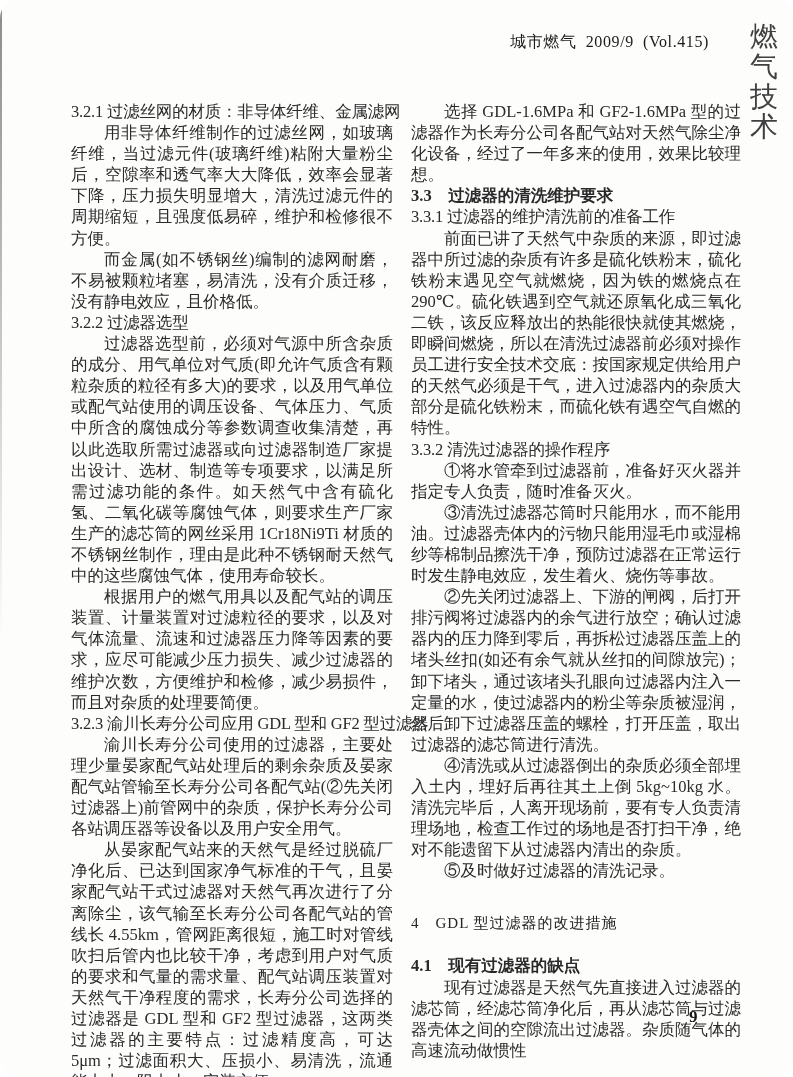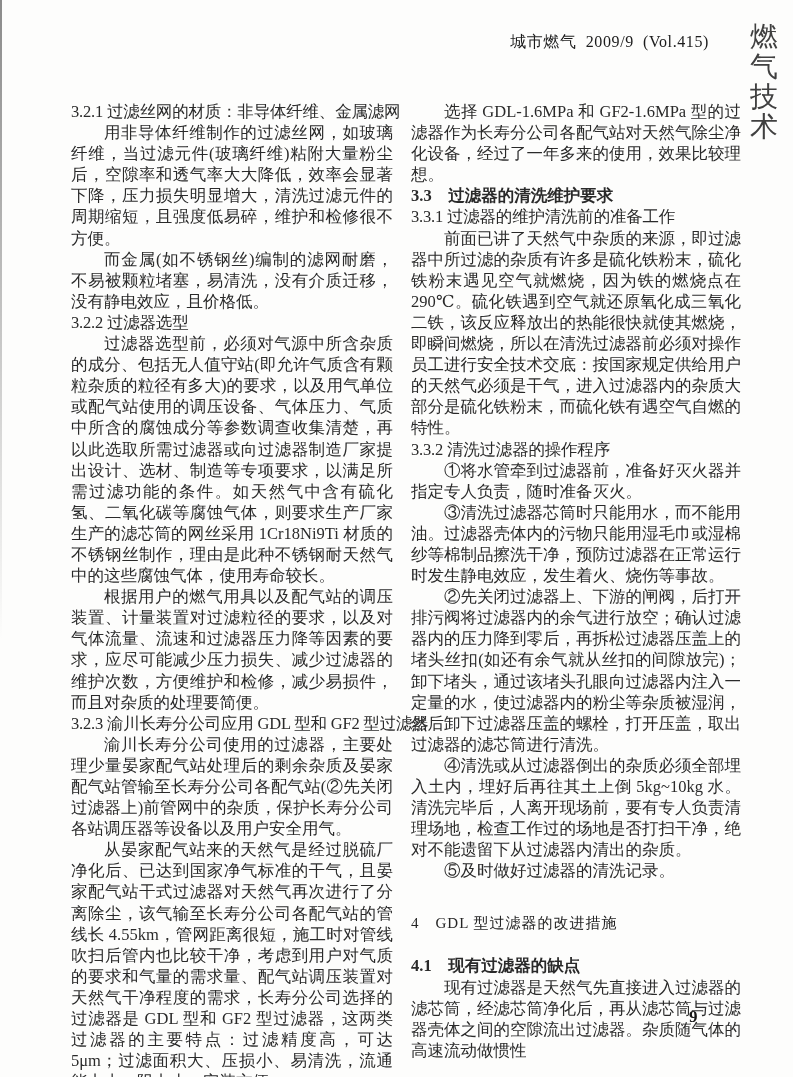--- a/index.html
+++ b/index.html
@@ -4,20 +4,21 @@
 <style>
   html, body { margin: 0; padding: 0; background: #ffffff; }
   .page {
     position: relative;
     width: 793px;
     height: 1077px;
     background: #fdfdfc;
     overflow: hidden;
     font-family: "Liberation Serif", "DejaVu Serif", serif;
     color: #2a2a2a;
+    border-radius: 18px;
   }
   .scan-edge {
     position: absolute;
     left: 0; top: 0;
     width: 2px; height: 640px;
     background: linear-gradient(to bottom, rgba(45,45,45,0.55), rgba(45,45,45,0));
   }
   .journal-header {
     position: absolute;
     top: 32px;
@@ -107,21 +108,21 @@
       <div class="sidebar-char">技</div>
       <div class="sidebar-char">术</div>
     </div>
 
   <div class="content">
     <div class="col col-left" id="col-left">
         <div class="block subheading">3.2.1 过滤丝网的材质：非导体纤维、金属滤网</div>
         <div class="block para">用非导体纤维制作的过滤丝网，如玻璃纤维，当过滤元件(玻璃纤维)粘附大量粉尘后，空隙率和透气率大大降低，效率会显著下降，压力损失明显增大，清洗过滤元件的周期缩短，且强度低易碎，维护和检修很不方便。</div>
         <div class="block para">而金属(如不锈钢丝)编制的滤网耐磨，不易被颗粒堵塞，易清洗，没有介质迁移，没有静电效应，且价格低。</div>
         <div class="block subheading">3.2.2 过滤器选型</div>
-        <div class="block para">过滤器选型前，必须对气源中所含杂质的成分、包括无人值守站(即允许气质含有颗粒杂质的粒径有多大)的要求，以及用气单位或配气站使用的调压设备、气体压力、气质中所含的腐蚀成分等参数调查收集清楚，再以此选取所需过滤器或向过滤器制造厂家提出设计、选材、制造等专项要求，以满足所需过滤功能的条件。如天然气中含有硫化氢、二氧化碳等腐蚀气体，则要求生产厂家生产的滤芯筒的网丝采用 1Cr18Ni9Ti 材质的不锈钢丝制作，理由是此种不锈钢耐天然气中的这些腐蚀气体，使用寿命较长。</div>
+        <div class="block para">过滤器选型前，必须对气源中所含杂质的成分、用气单位对气质(即允许气质含有颗粒杂质的粒径有多大)的要求，以及用气单位或配气站使用的调压设备、气体压力、气质中所含的腐蚀成分等参数调查收集清楚，再以此选取所需过滤器或向过滤器制造厂家提出设计、选材、制造等专项要求，以满足所需过滤功能的条件。如天然气中含有硫化氢、二氧化碳等腐蚀气体，则要求生产厂家生产的滤芯筒的网丝采用 1Cr18Ni9Ti 材质的不锈钢丝制作，理由是此种不锈钢耐天然气中的这些腐蚀气体，使用寿命较长。</div>
         <div class="block para">根据用户的燃气用具以及配气站的调压装置、计量装置对过滤粒径的要求，以及对气体流量、流速和过滤器压力降等因素的要求，应尽可能减少压力损失、减少过滤器的维护次数，方便维护和检修，减少易损件，而且对杂质的处理要简便。</div>
         <div class="block subheading">3.2.3 渝川长寿分公司应用 GDL 型和 GF2 型过滤器</div>
         <div class="block para">渝川长寿分公司使用的过滤器，主要处理少量晏家配气站处理后的剩余杂质及晏家配气站管输至长寿分公司各配气站(②先关闭过滤器上)前管网中的杂质，保护长寿分公司各站调压器等设备以及用户安全用气。</div>
         <div class="block para">从晏家配气站来的天然气是经过脱硫厂净化后、已达到国家净气标准的干气，且晏家配气站干式过滤器对天然气再次进行了分离除尘，该气输至长寿分公司各配气站的管线长 4.55km，管网距离很短，施工时对管线吹扫后管内也比较干净，考虑到用户对气质的要求和气量的需求量、配气站调压装置对天然气干净程度的需求，长寿分公司选择的过滤器是 GDL 型和 GF2 型过滤器，这两类过滤器的主要特点：过滤精度高，可达 5μm；过滤面积大、压损小、易清洗，流通能力大，阻力小，安装方便。</div>
       </div>
     <div class="col col-right" id="col-right">
         <div class="block para">选择 GDL-1.6MPa 和 GF2-1.6MPa 型的过滤器作为长寿分公司各配气站对天然气除尘净化设备，经过了一年多来的使用，效果比较理想。</div>
         <div class="block subheading-bold">3.3　过滤器的清洗维护要求</div>
         <div class="block subheading">3.3.1 过滤器的维护清洗前的准备工作</div>
         <div class="block para">前面已讲了天然气中杂质的来源，即过滤器中所过滤的杂质有许多是硫化铁粉末，硫化铁粉末遇见空气就燃烧，因为铁的燃烧点在 290℃。硫化铁遇到空气就还原氧化成三氧化二铁，该反应释放出的热能很快就使其燃烧，即瞬间燃烧，所以在清洗过滤器前必须对操作员工进行安全技术交底：按国家规定供给用户的天然气必须是干气，进入过滤器内的杂质大部分是硫化铁粉末，而硫化铁有遇空气自燃的特性。</div>

